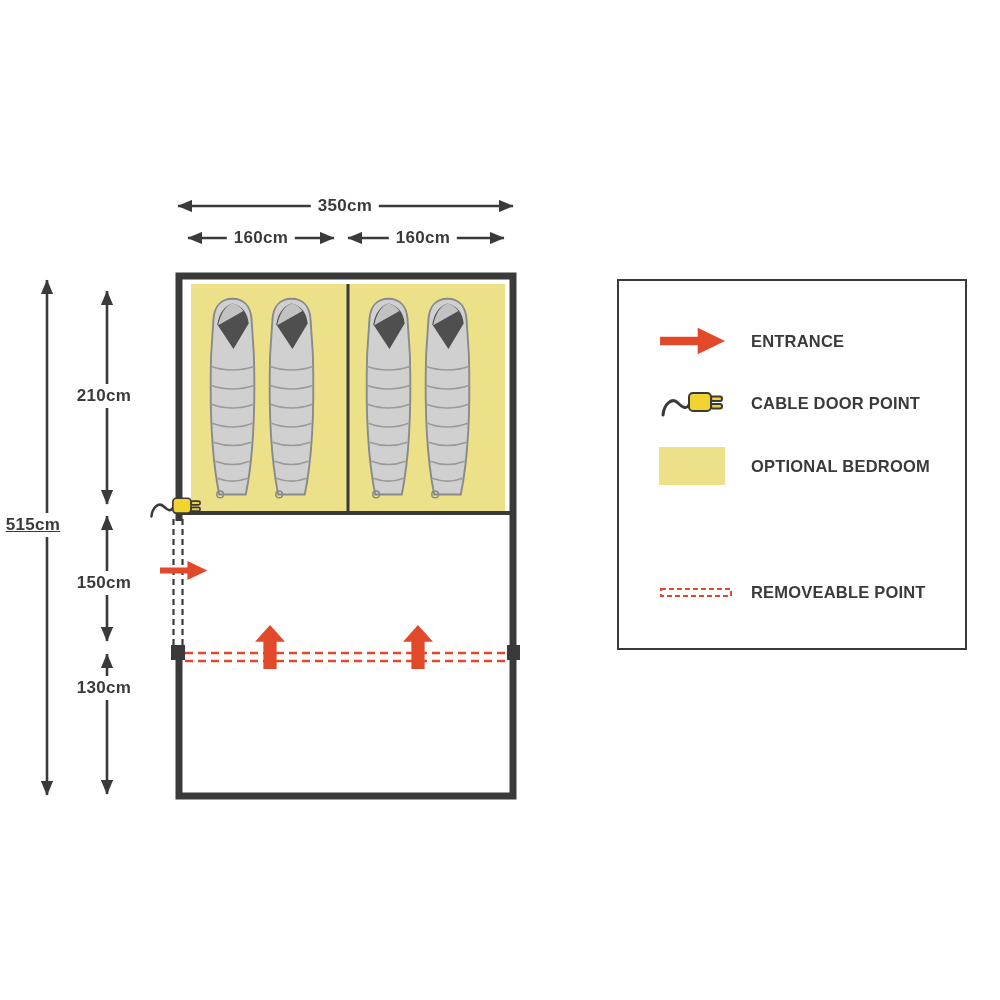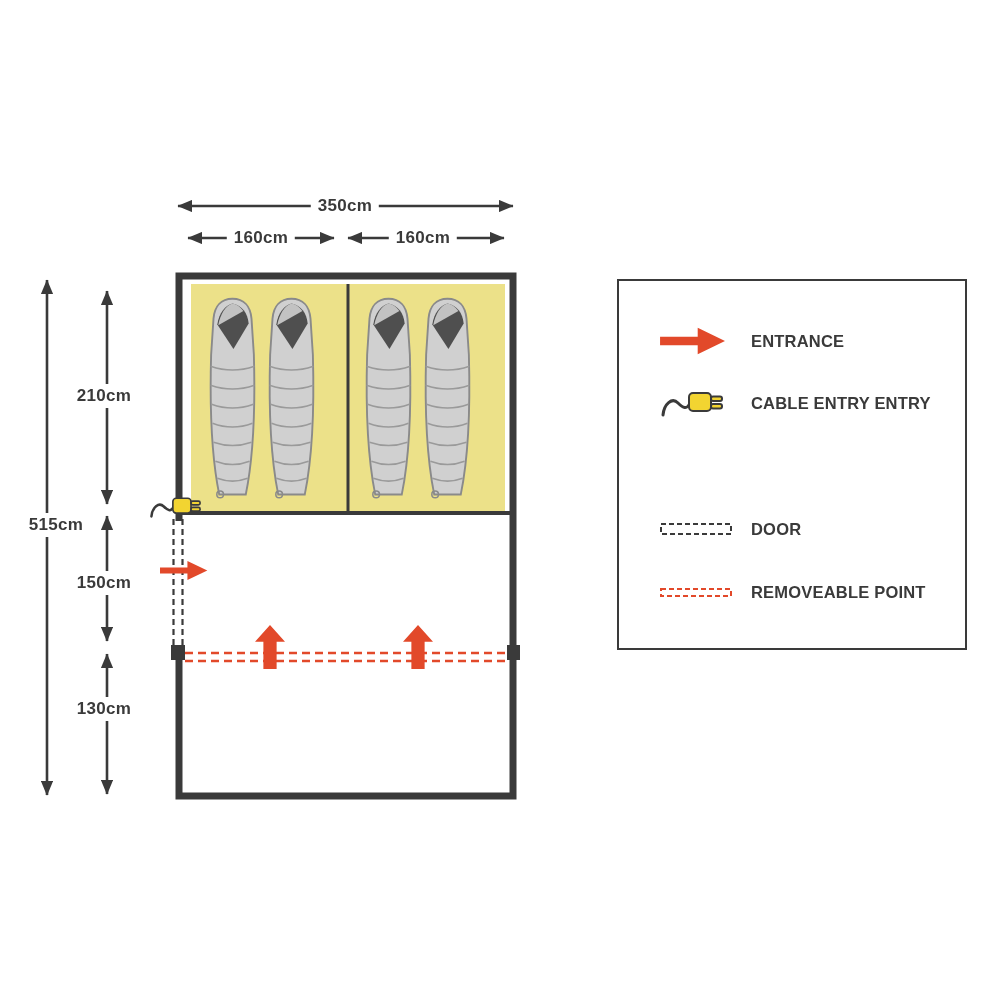--- a/index.html
+++ b/index.html
@@ -146,54 +146,52 @@
     <use href="#arrow-up-sym" x="255" y="623" width="30" height="48"></use>
     <use href="#arrow-up-sym" x="403" y="623" width="30" height="48"></use>
     <use href="#arrow-right-sym" x="160" y="558" width="48" height="25"></use>
 
     <use href="#plug-sym" x="148" y="490" width="58" height="33"></use>
   </svg>
 
   <div class="dim-label" style="left:345px;top:206px;">350cm</div>
   <div class="dim-label" style="left:261px;top:238px;">160cm</div>
   <div class="dim-label" style="left:423px;top:238px;">160cm</div>
-  <div class="dim-label" style="left:56px;top:525px;">515cm</div>
+  <div class="dim-label" style="left:33px;top:525px;text-decoration:underline;">515cm</div>
   <div class="dim-label" style="left:104px;top:396px;text-align:right;">210cm</div>
   <div class="dim-label" style="left:104px;top:575px;margin-top:8px;">150cm</div>
-  <div class="dim-label" style="left:104px;top:709px;">130cm</div>
+  <div class="dim-label" style="left:104px;top:688px;">130cm</div>
 
   <div class="legend">
 
     <div class="legend-row" style="top:40px;">
       <span class="legend-icon">
         <svg width="68" height="32" viewBox="0 0 70 34">
             <use href="#arrow-right-sym"></use>
           </svg>
       </span>
       <span class="legend-label">ENTRANCE</span>
     </div>
 
     <div class="legend-row" style="top:102px;">
       <span class="legend-icon">
         <svg width="70" height="40" viewBox="0 0 70 40">
             <use href="#plug-sym"></use>
           </svg>
       </span>
-      <span class="legend-label">CABLE ENTRY ENTRY</span>
-    </div>
-
-
-    <div class="legend-row" style="top:228px;">
-      <span class="legend-icon">
-        <svg width="76" height="16" viewBox="0 0 76 16">
-            <rect x="2" y="3" width="70" height="10" class="door-swatch"></rect>
-          </svg>
-      </span>
-      <span class="legend-label">DOOR</span>
-    </div>
+      <span class="legend-label">CABLE DOOR POINT</span>
+    </div>
+
+    <div class="legend-row" style="top:165px;">
+      <span class="legend-icon">
+        <span class="swatch-bedroom"></span>
+      </span>
+      <span class="legend-label">OPTIONAL BEDROOM</span>
+    </div>
+
 
     <div class="legend-row" style="top:291px;">
       <span class="legend-icon">
         <svg width="76" height="13" viewBox="0 0 76 13">
             <rect x="2" y="3" width="70" height="7" class="rdoor-swatch"></rect>
           </svg>
       </span>
       <span class="legend-label">REMOVEABLE POINT</span>
     </div>
 

